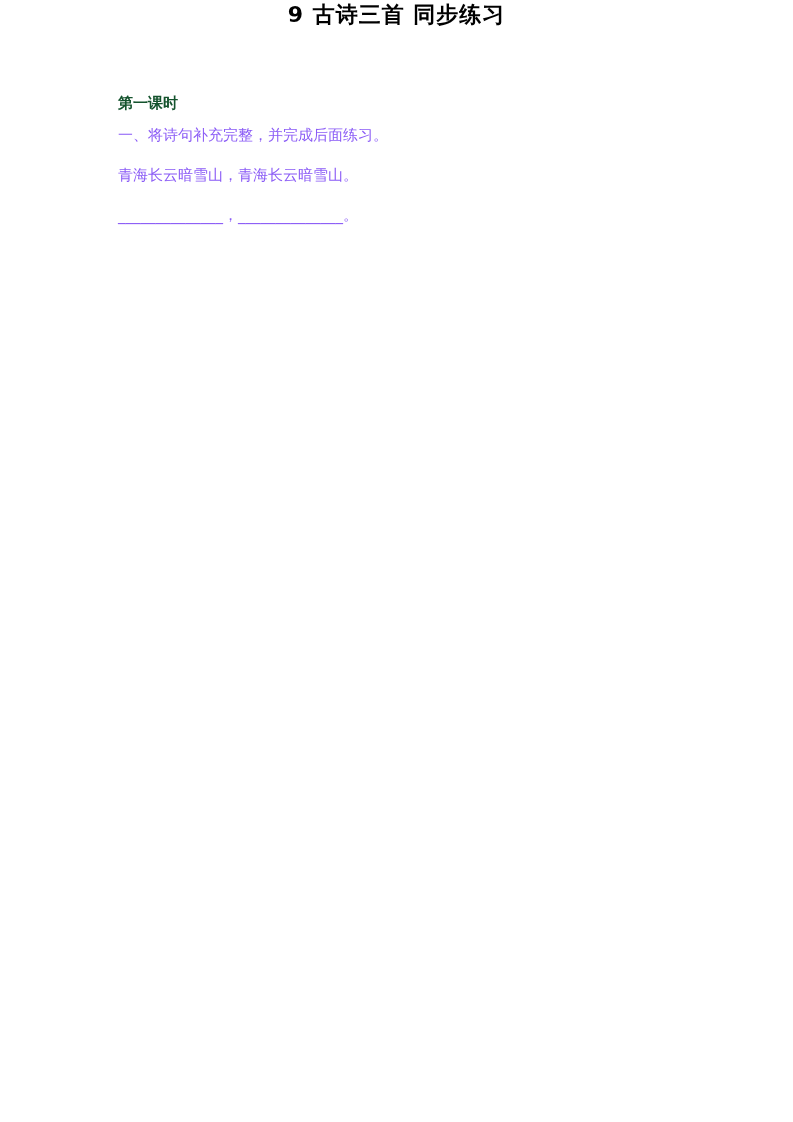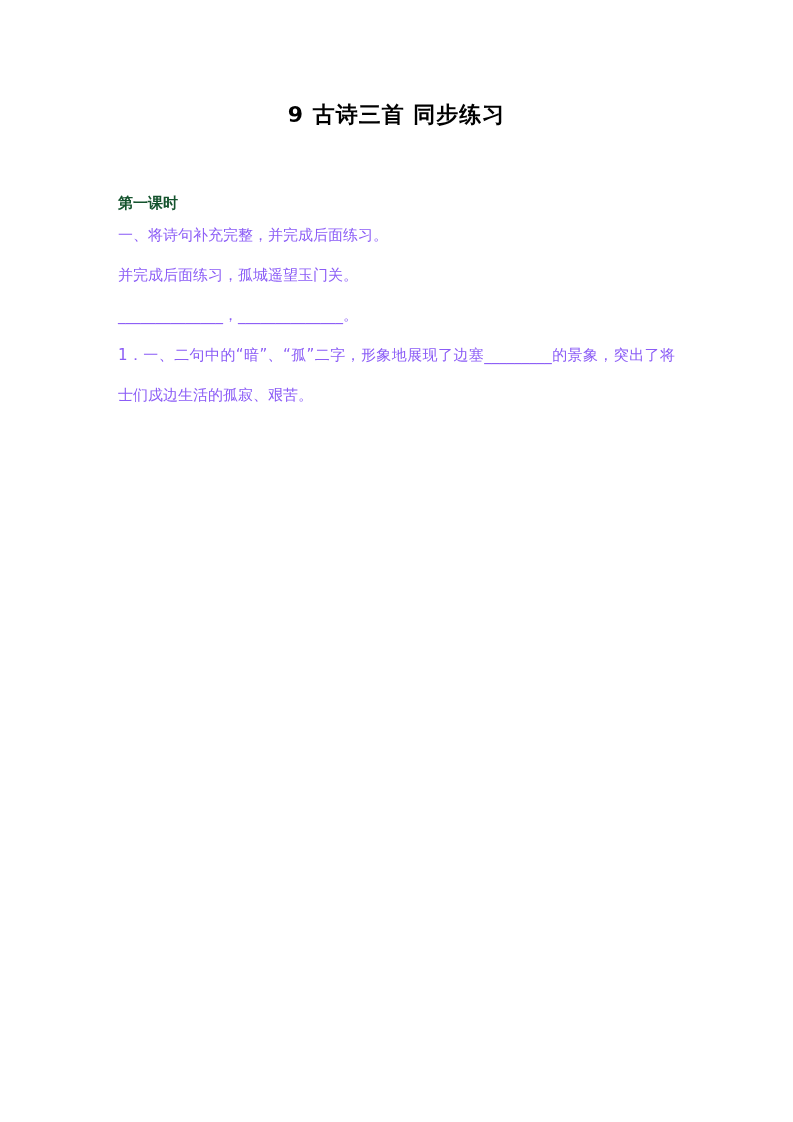--- a/index.html
+++ b/index.html
@@ -22,21 +22,20 @@
     padding: 0 118px;
     position: relative;
   }
   .doc-title {
     text-align: center;
     font-family: "DejaVu Sans", "Liberation Sans", sans-serif;
     font-weight: bold;
     font-size: 22px;
     letter-spacing: 1px;
     margin: 0;
-    padding-top: 100px;
     color: #000000;
   }
   .section-label {
     color: #14532d;
     font-family: "DejaVu Sans", "Liberation Sans", sans-serif;
     font-weight: bold;
     font-size: 15px;
     margin-top: 62px;
     line-height: 1.5;
   }
@@ -58,20 +57,19 @@
 <div class="page">
 
   <h1 class="doc-title">9 古诗三首 同步练习</h1>
 
   <div class="section-label">第一课时</div>
 
   <div class="line">一、将诗句补充完整，并完成后面练习。</div>
 
 
 
-  <div class="line">并完成后面练习，孤城遥望玉门关。</div>
+  <div class="line">青海长云暗雪山，青海长云暗雪山。</div>
 
   <div class="line">______________，______________。</div>
 
-  <div class="line justify">1．一、二句中的“暗”、“孤”二字，形象地展现了边塞_________的景象，突出了将士们戍边生活的孤寂、艰苦。</div>
 
 
 </div>
 
 </body></html>

